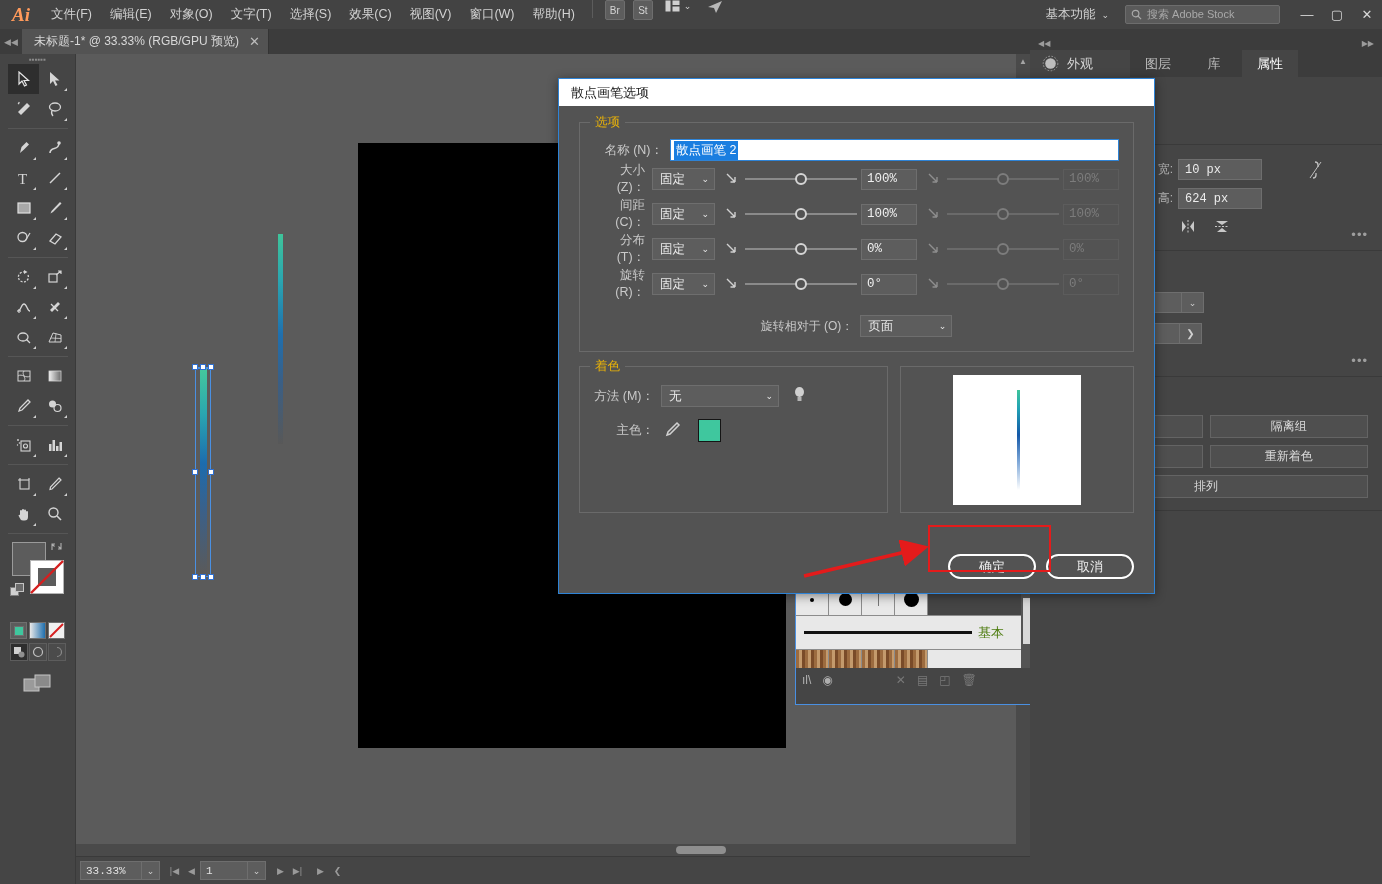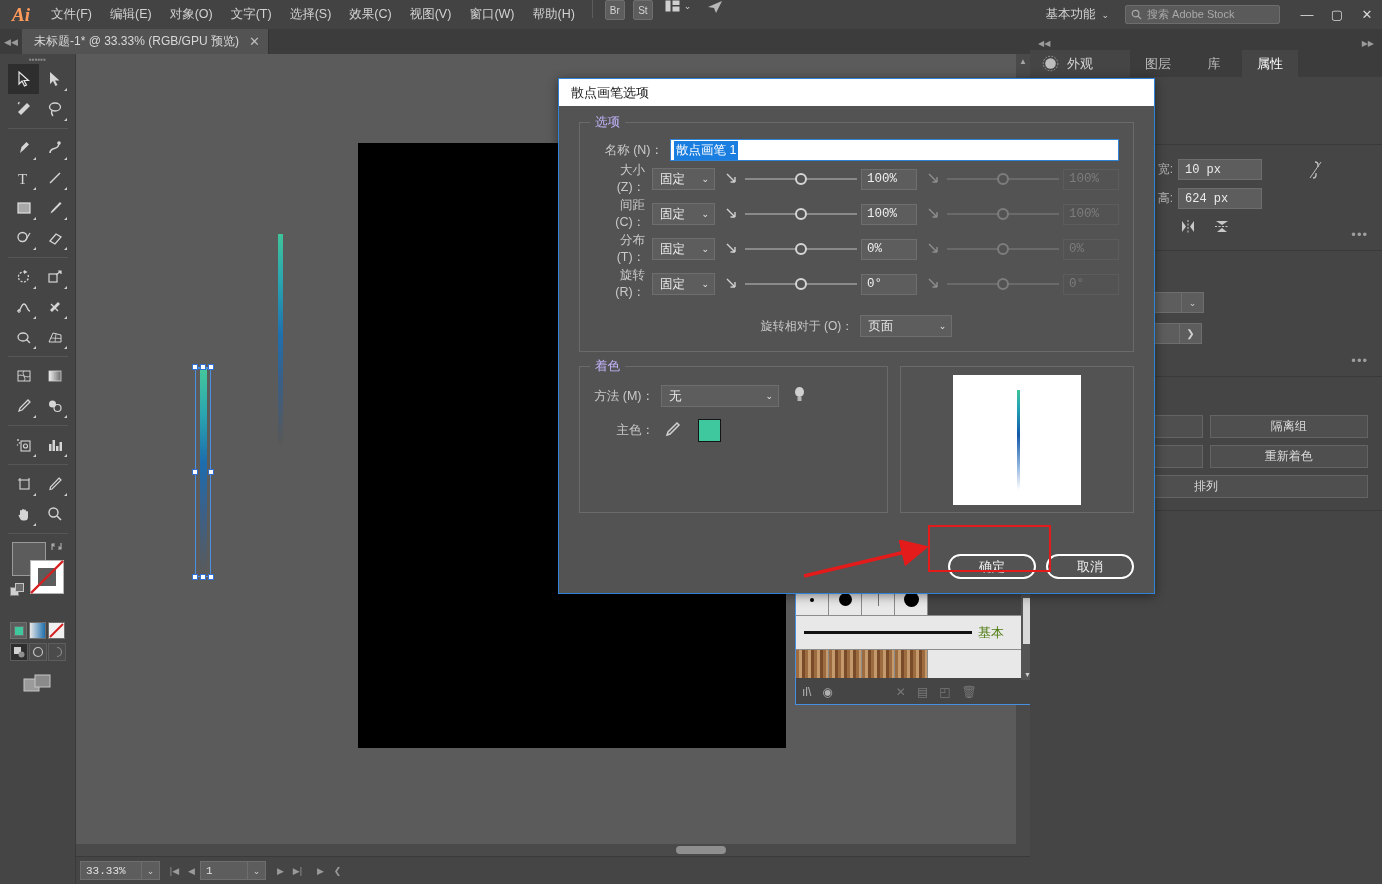--- a/index.html
+++ b/index.html
@@ -153,21 +153,21 @@
   .bp-row2 { height: 34px; background:#e8e8e8; border-bottom:1px solid #8c8c8c;
     display:flex; align-items:center; padding: 0 8px; position:relative; }
   .bp-line { height:3px; background:#111; width:168px; }
   .bp-lbl { position:absolute; right:30px; color:#4d7c0f; font-size:13px;
     font-family:"Liberation Serif", serif; }
   .bp-row3 { height: 28px; background:#e8e8e8; display:flex; }
   .bp-tile { width:33px; height:28px; border-right:1px solid #8c8c8c;
     background: repeating-linear-gradient(90deg,#9c6b3f 0 3px,#c49a6c 3px 6px,#7a4b28 6px 9px); }
   .bp-scroll { position:absolute; right:0; top:0; width:13px; height:96px; background:#545454; }
   .bp-foot {
-    position:absolute; left:0; bottom:0; width:240px; height:24px; background:#454545;
+    position:absolute; left:0; bottom:12px; width:240px; height:24px; background:#454545;
     display:flex; align-items:center; gap:11px; padding-left:6px; color:#b0b0b0; font-size:12px;
   }
   .bp-foot .dim { color: #787878; }
 
   
   .rightpanel {
     position: absolute; top: 36px; right: 0; width: 352px; height: 848px; background: #454545;
   }
   .rp-arrows {
     height: 14px; background:#3c3c3c; display:flex; align-items:center;
@@ -250,21 +250,21 @@
   .dlg-title {
     height: 27px; background: #ffffff; color: #1b1b1b; font-size: 13px;
     display: flex; align-items: center; padding-left: 12px;
   }
   .dlg-body { padding: 16px 20px 0 20px; }
   .fieldset {
     border: 1px solid #6a6a6a; padding: 16px 14px 14px 14px; position: relative;
   }
   .legend {
     position: absolute; top: -9px; left: 10px; background: #535353; padding: 0 5px;
-    color: #c4b5fd; font-size: 12.5px;
+    color: #eab308; font-size: 12.5px;
   }
   .row { display: flex; align-items: center; margin-bottom: 1px; }
   .row-lbl { width: 76px; text-align: right; padding-right: 7px; color: #c9c9c9; font-size: 12.5px; }
   .txtfield {
     flex: 1; height: 22px; background: #ffffff; border: 1px solid #2e83d6;
     display: flex; align-items: center; padding: 0 3px;
   }
   .txtsel { background: #1a7ee0; color: #ffffff; font-size: 12.5px; padding: 1px 2px; }
   .dd {
     width: 80px; height: 22px; background: #5d5d5d; border: 1px solid #6e6e6e;
@@ -835,21 +835,21 @@
   <div class="dialog">
     <div class="dlg-title">散点画笔选项</div>
 
     <div class="dlg-body">
       <div class="fieldset">
         <div class="legend">选项</div>
 
         <div class="row">
           <div class="row-lbl">名称 (N)：</div>
           <div class="txtfield">
-            <span class="txtsel">散点画笔 1</span>
+            <span class="txtsel">散点画笔 2</span>
           </div>
         </div>
 
         <div class="row">
           <div class="row-lbl">大小 (Z)：</div>
           <div class="dd">
             <span>固定</span>
             <span style="font-size:9px;">⌄</span>
           </div>
           <div class="slidergrp">

